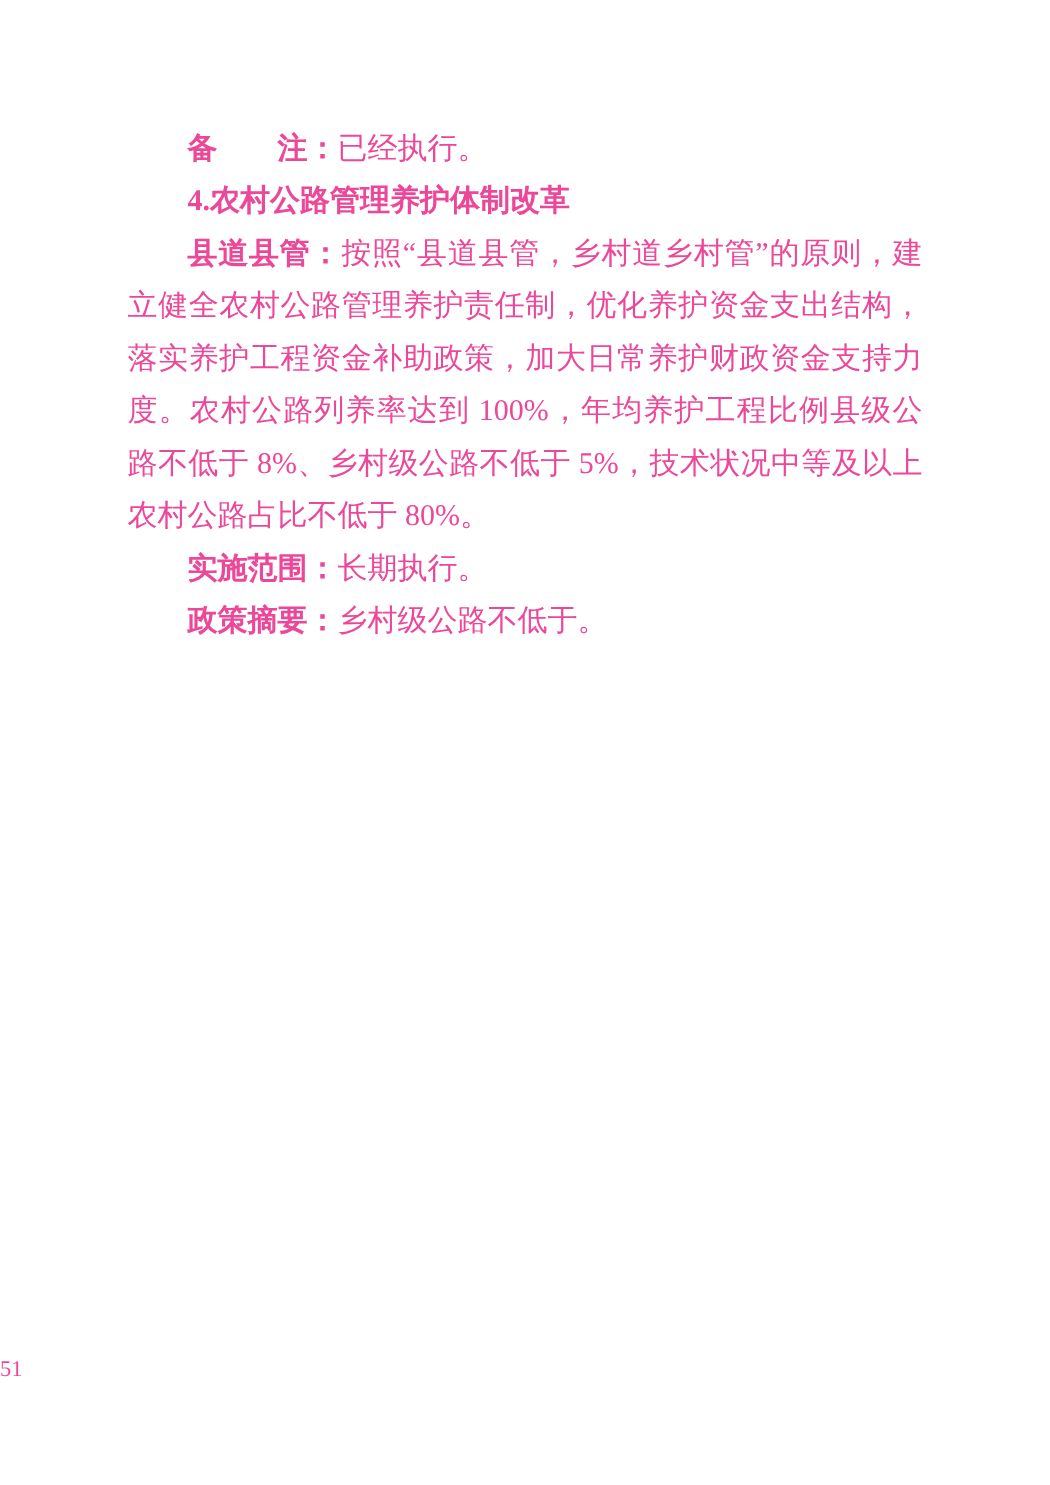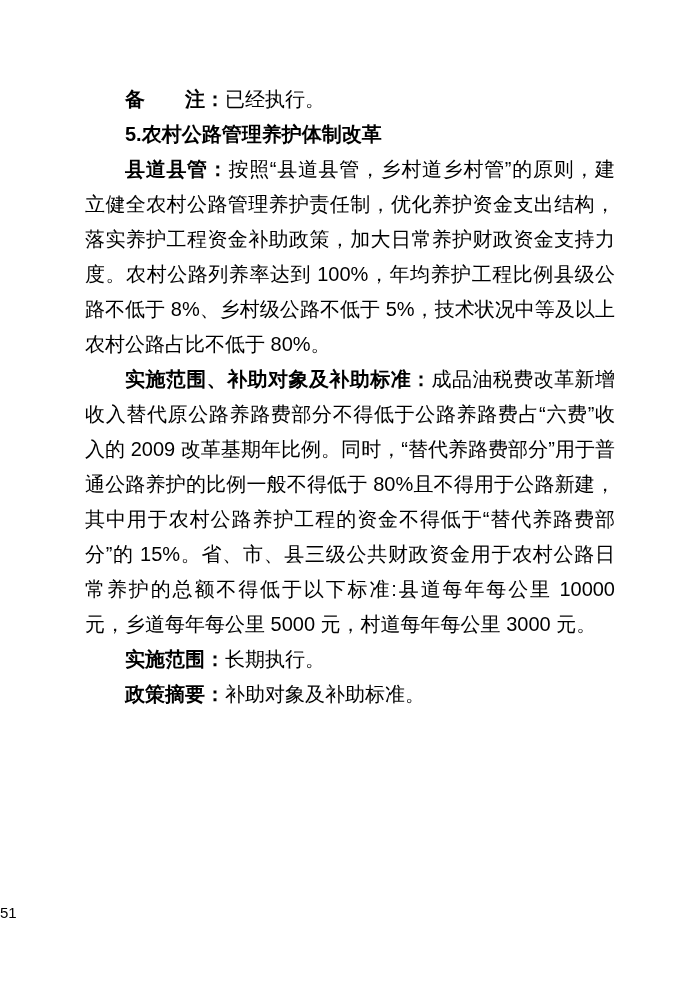--- a/index.html
+++ b/index.html
@@ -6,22 +6,22 @@
     margin: 0;
     padding: 0;
     background: #ffffff;
   }
   .page {
     position: relative;
     width: 668px;
     height: 990px;
     background: #ffffff;
     overflow: hidden;
-    font-family: Liberation Sans, sans-serif;
-    color: #000000;
+    font-family: Liberation Serif, serif;
+    color: #ec4899;
   }
   .content {
     position: absolute;
     left: 85px;
     top: 82px;
     width: 530px;
     font-size: 20px;
     line-height: 35px;
     text-align: justify;
   }
@@ -47,28 +47,27 @@
   }
 </style>
 </head>
 <body>
 
 <div class="page">
   <div class="content">
 
     <p class="para"><span class="label">备　　注：</span><span>已经执行。</span></p>
 
-    <p class="para heading">5.农村公路管理养护体制改革</p>
+    <p class="para heading">4.农村公路管理养护体制改革</p>
 
 
     <p class="para"><span class="label">县道县管：</span><span>按照“县道县管，乡村道乡村管”的原则，建立健全农村公路管理养护责任制，优化养护资金支出结构，落实养护工程资金补助政策，加大日常养护财政资金支持力度。农村公路列养率达到 100%，年均养护工程比例县级公路不低于 8%、乡村级公路不低于 5%，技术状况中等及以上农村公路占比不低于 80%。</span></p>
 
-    <p class="para"><span class="label">实施范围、补助对象及补助标准：</span><span>成品油税费改革新增收入替代原公路养路费部分不得低于公路养路费占“六费”收入的 2009 改革基期年比例。同时，“替代养路费部分”用于普通公路养护的比例一般不得低于 80%且不得用于公路新建，其中用于农村公路养护工程的资金不得低于“替代养路费部分”的 15%。省、市、县三级公共财政资金用于农村公路日常养护的总额不得低于以下标准:县道每年每公里 10000 元，乡道每年每公里 5000 元，村道每年每公里 3000 元。</span></p>
 
     <p class="para"><span class="label">实施范围：</span><span>长期执行。</span></p>
 
-    <p class="para"><span class="label">政策摘要：</span><span>补助对象及补助标准。</span></p>
+    <p class="para"><span class="label">政策摘要：</span><span>乡村级公路不低于。</span></p>
 
 
   </div>
 
   <div class="page-number">51</div>
 </div>
 
 </body></html>

